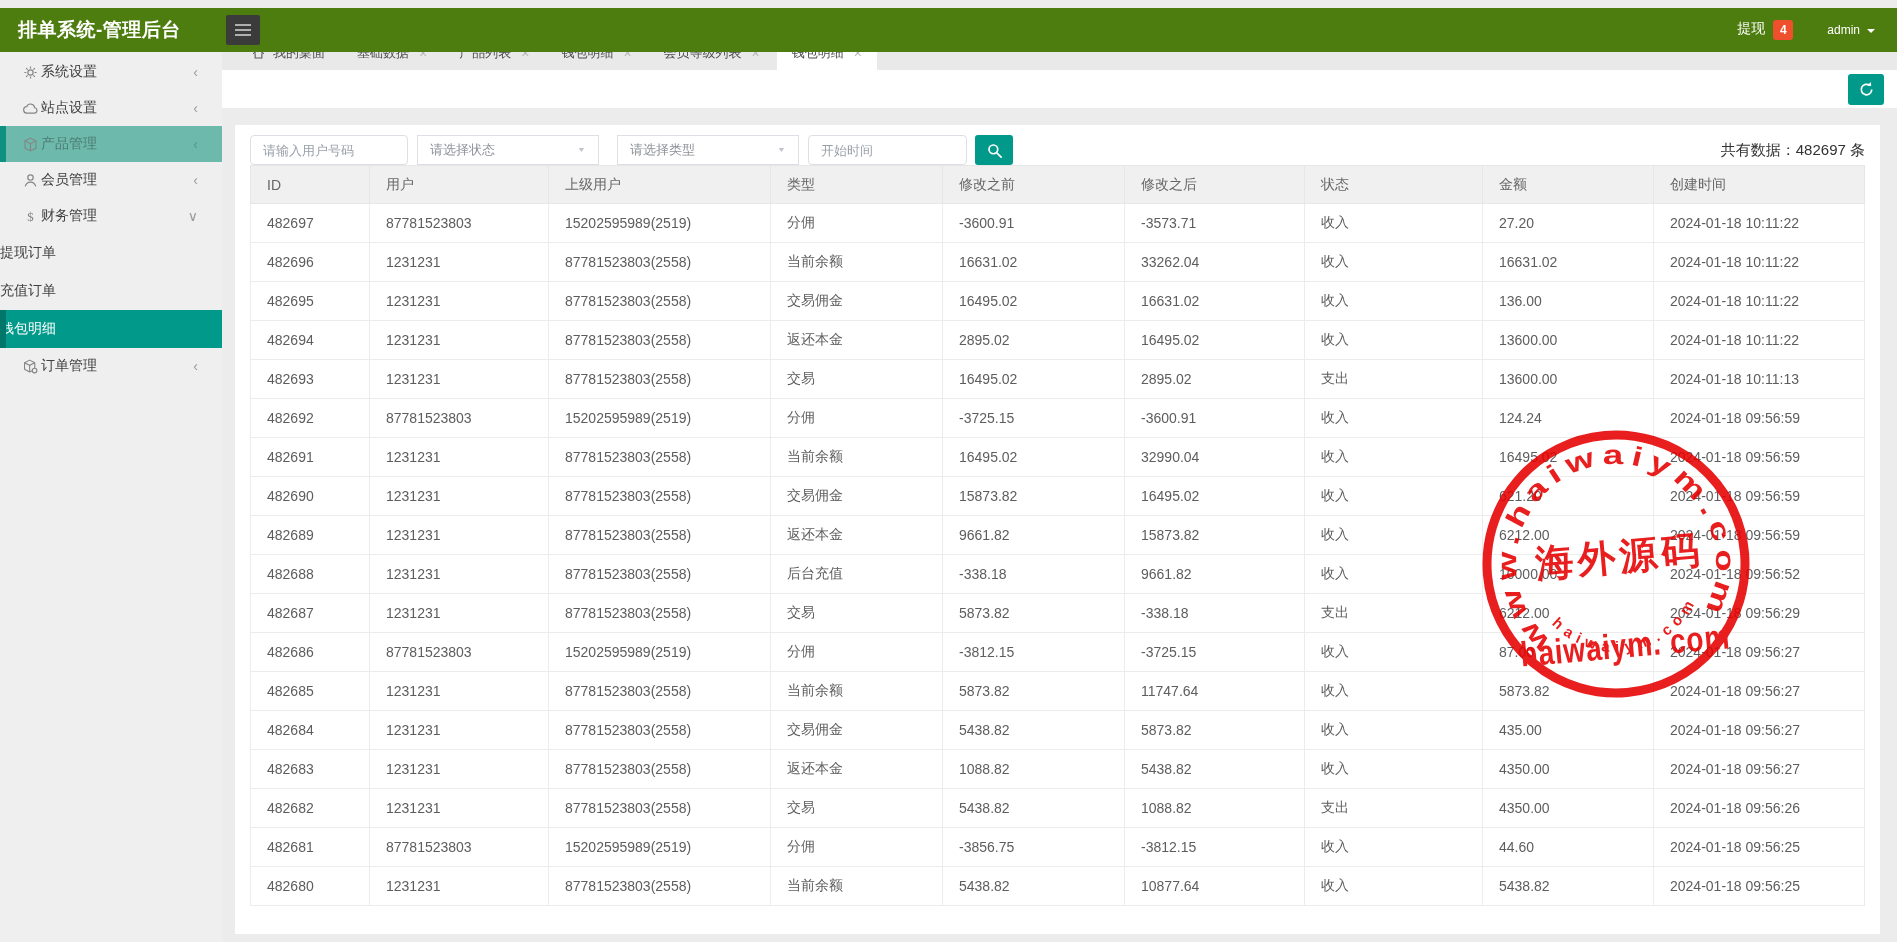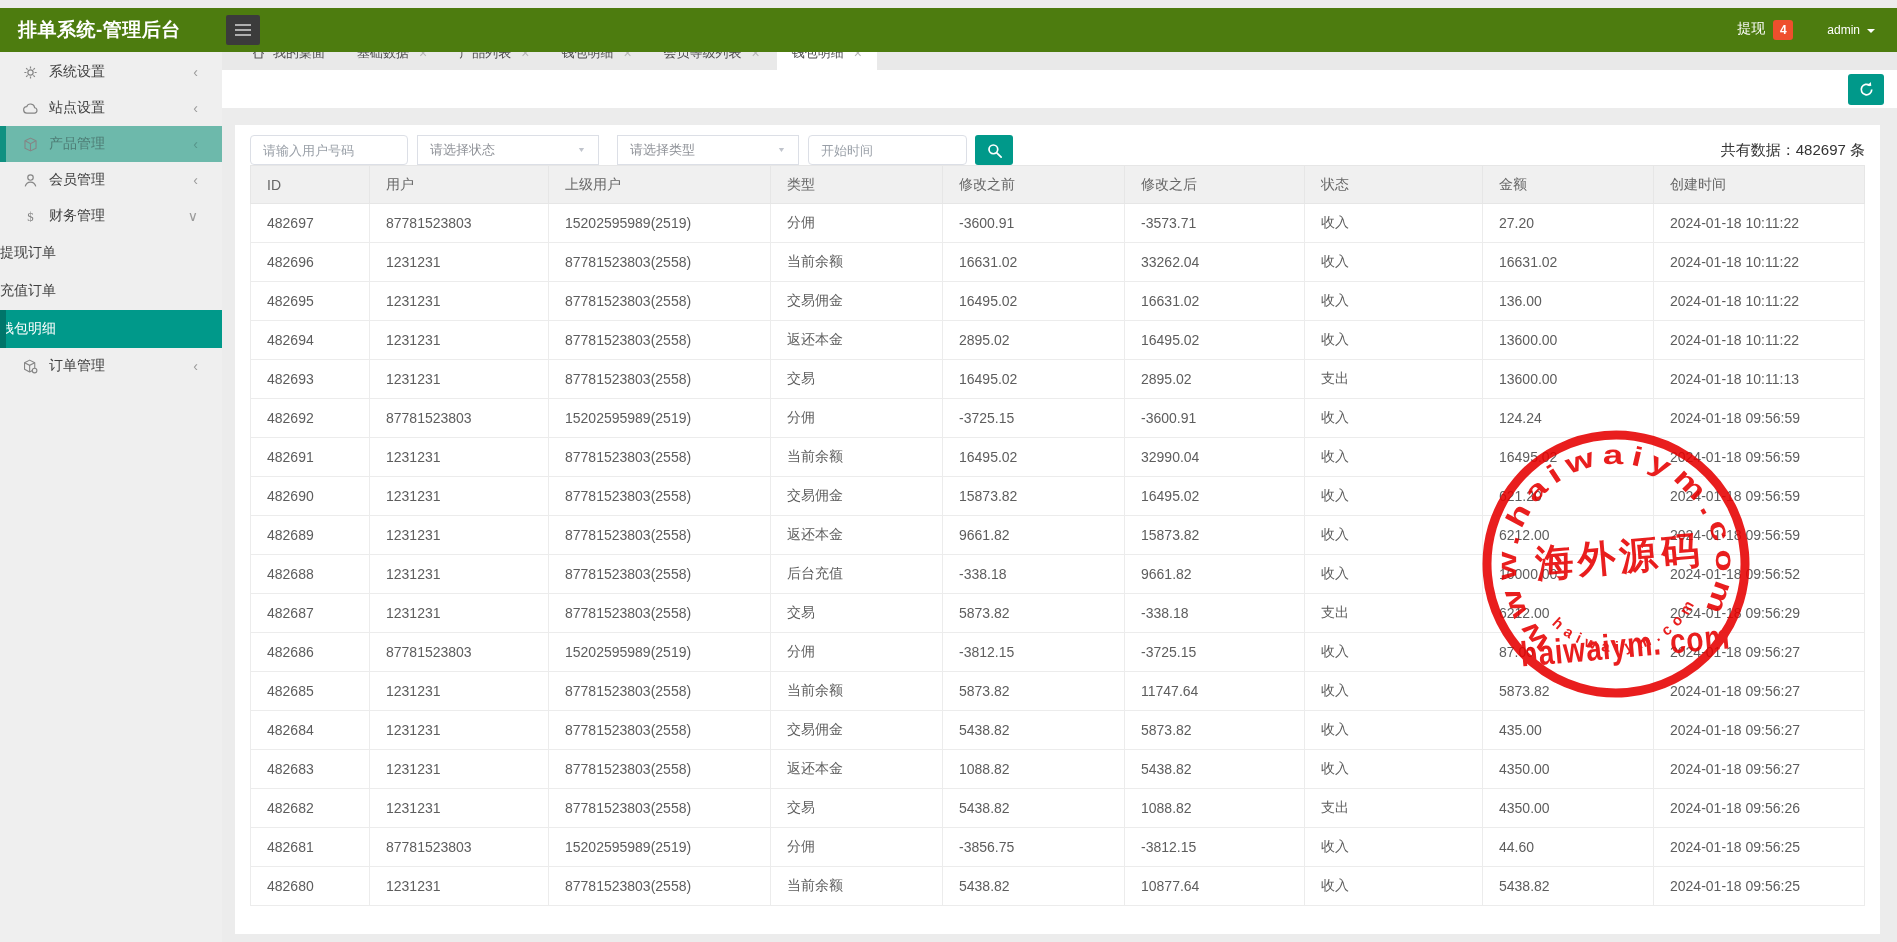--- a/index.html
+++ b/index.html
@@ -17,21 +17,21 @@
   .hdr-right{margin-left:auto;display:flex;align-items:center;padding-right:22px}
   .withdraw{display:flex;align-items:flex-start;color:#fff;font-size:14px;cursor:pointer}
   .badge{margin-left:8px;min-width:20px;height:20px;line-height:20px;text-align:center;background:var(--badge);color:#fff;font-size:12px;font-weight:bold;border-radius:3px;padding:0 4px}
   .usermenu{display:flex;align-items:flex-end;color:#fff;font-size:12px;margin-left:34px;cursor:pointer}
   .caret{width:0;height:0;border:4.5px solid transparent;border-top-color:#fff;margin-left:7px;margin-top:4px}
 
   
   .sidebar{position:absolute;top:40px;left:0;bottom:0;width:222px;background:#efefef;padding-top:14px;z-index:20}
   .side-item{position:relative;height:36px;display:flex;align-items:center;cursor:pointer;color:#404040}
   .side-item .icon{width:20px;margin-left:20px;display:flex;justify-content:center}
-  .side-item .lbl{margin-left:9px;font-size:14px}
+  .side-item .lbl{margin-left:1px;font-size:14px}
   .side-item .arrow{position:absolute;right:24px;color:#9b9b9b;font-size:14px;line-height:1}
   .side-item.hovered{background:var(--menu-hover);color:#4e7d75}
   .side-item.hovered::before{content:"";position:absolute;left:0;top:0;bottom:0;width:6px;background:var(--menu-hover-bar)}
   .side-item.hovered .arrow{color:#57958a}
   .sub-item{position:relative;height:38px;display:flex;align-items:center;font-size:14px;color:#404040;cursor:pointer}
   .sub-item.active{background:var(--accent);color:#fff}
   .sub-item.active::before{content:"";position:absolute;left:0;top:0;bottom:0;width:6px;background:var(--accent-dark)}
 
   
   .main{margin-left:222px}

